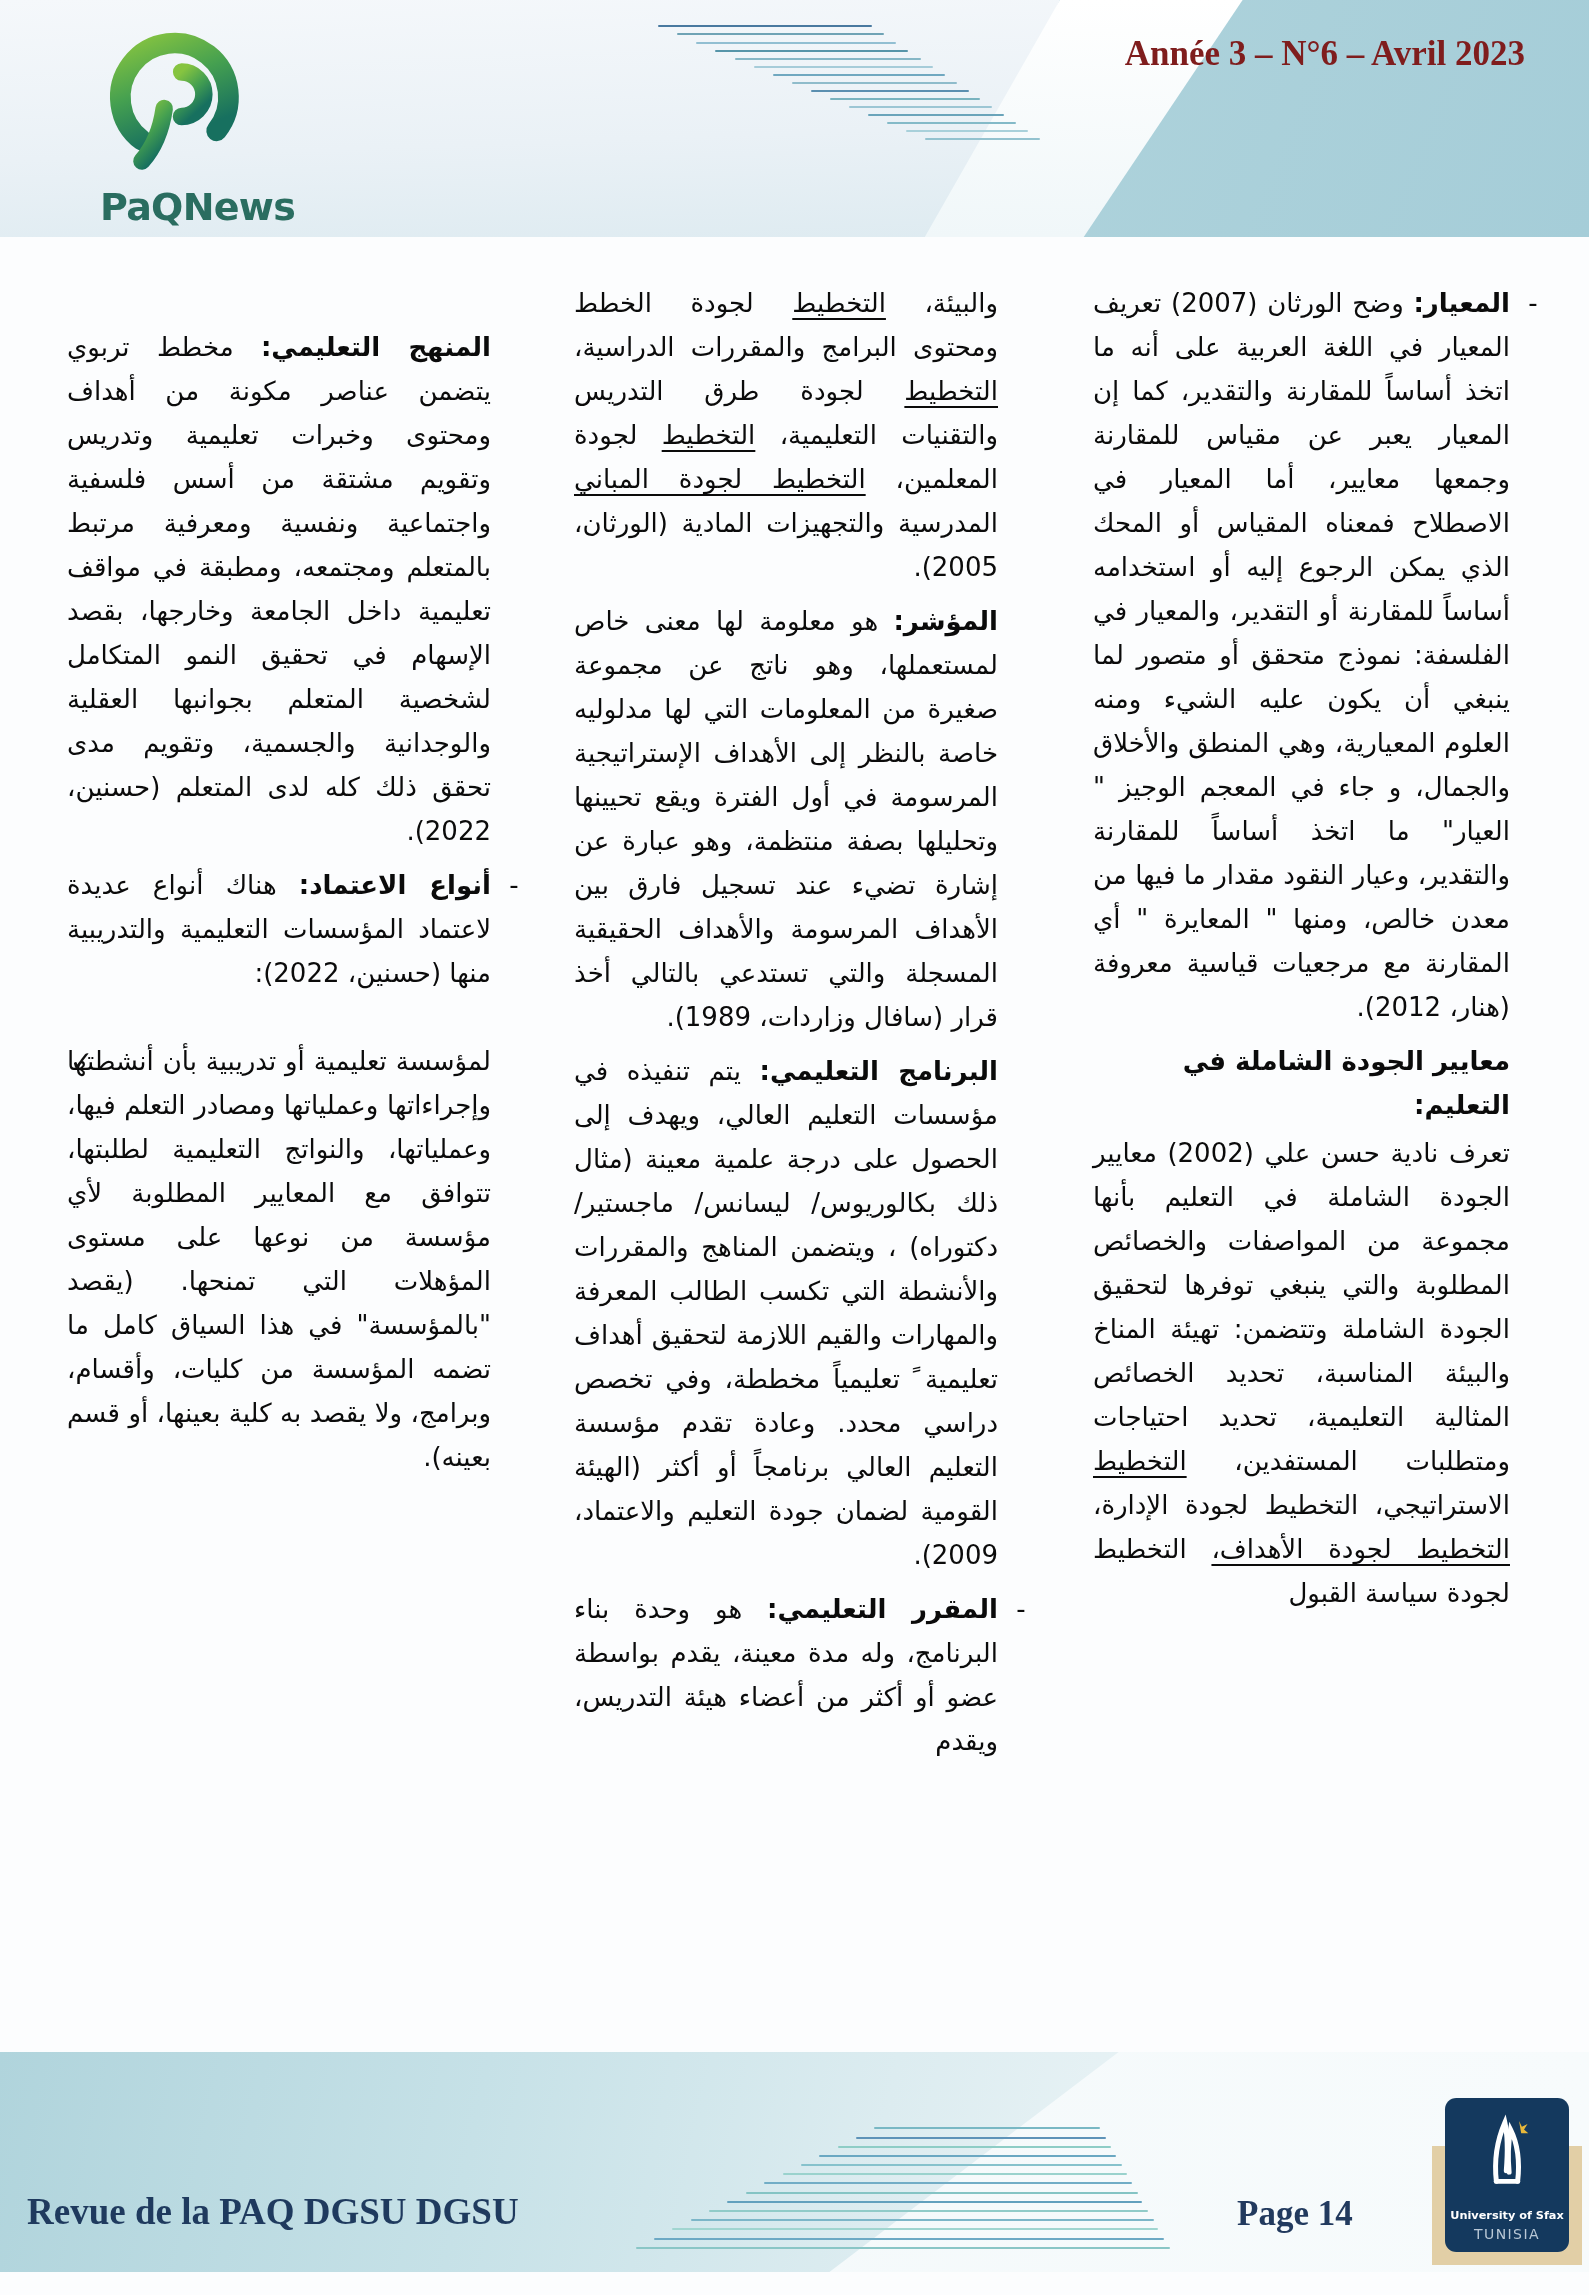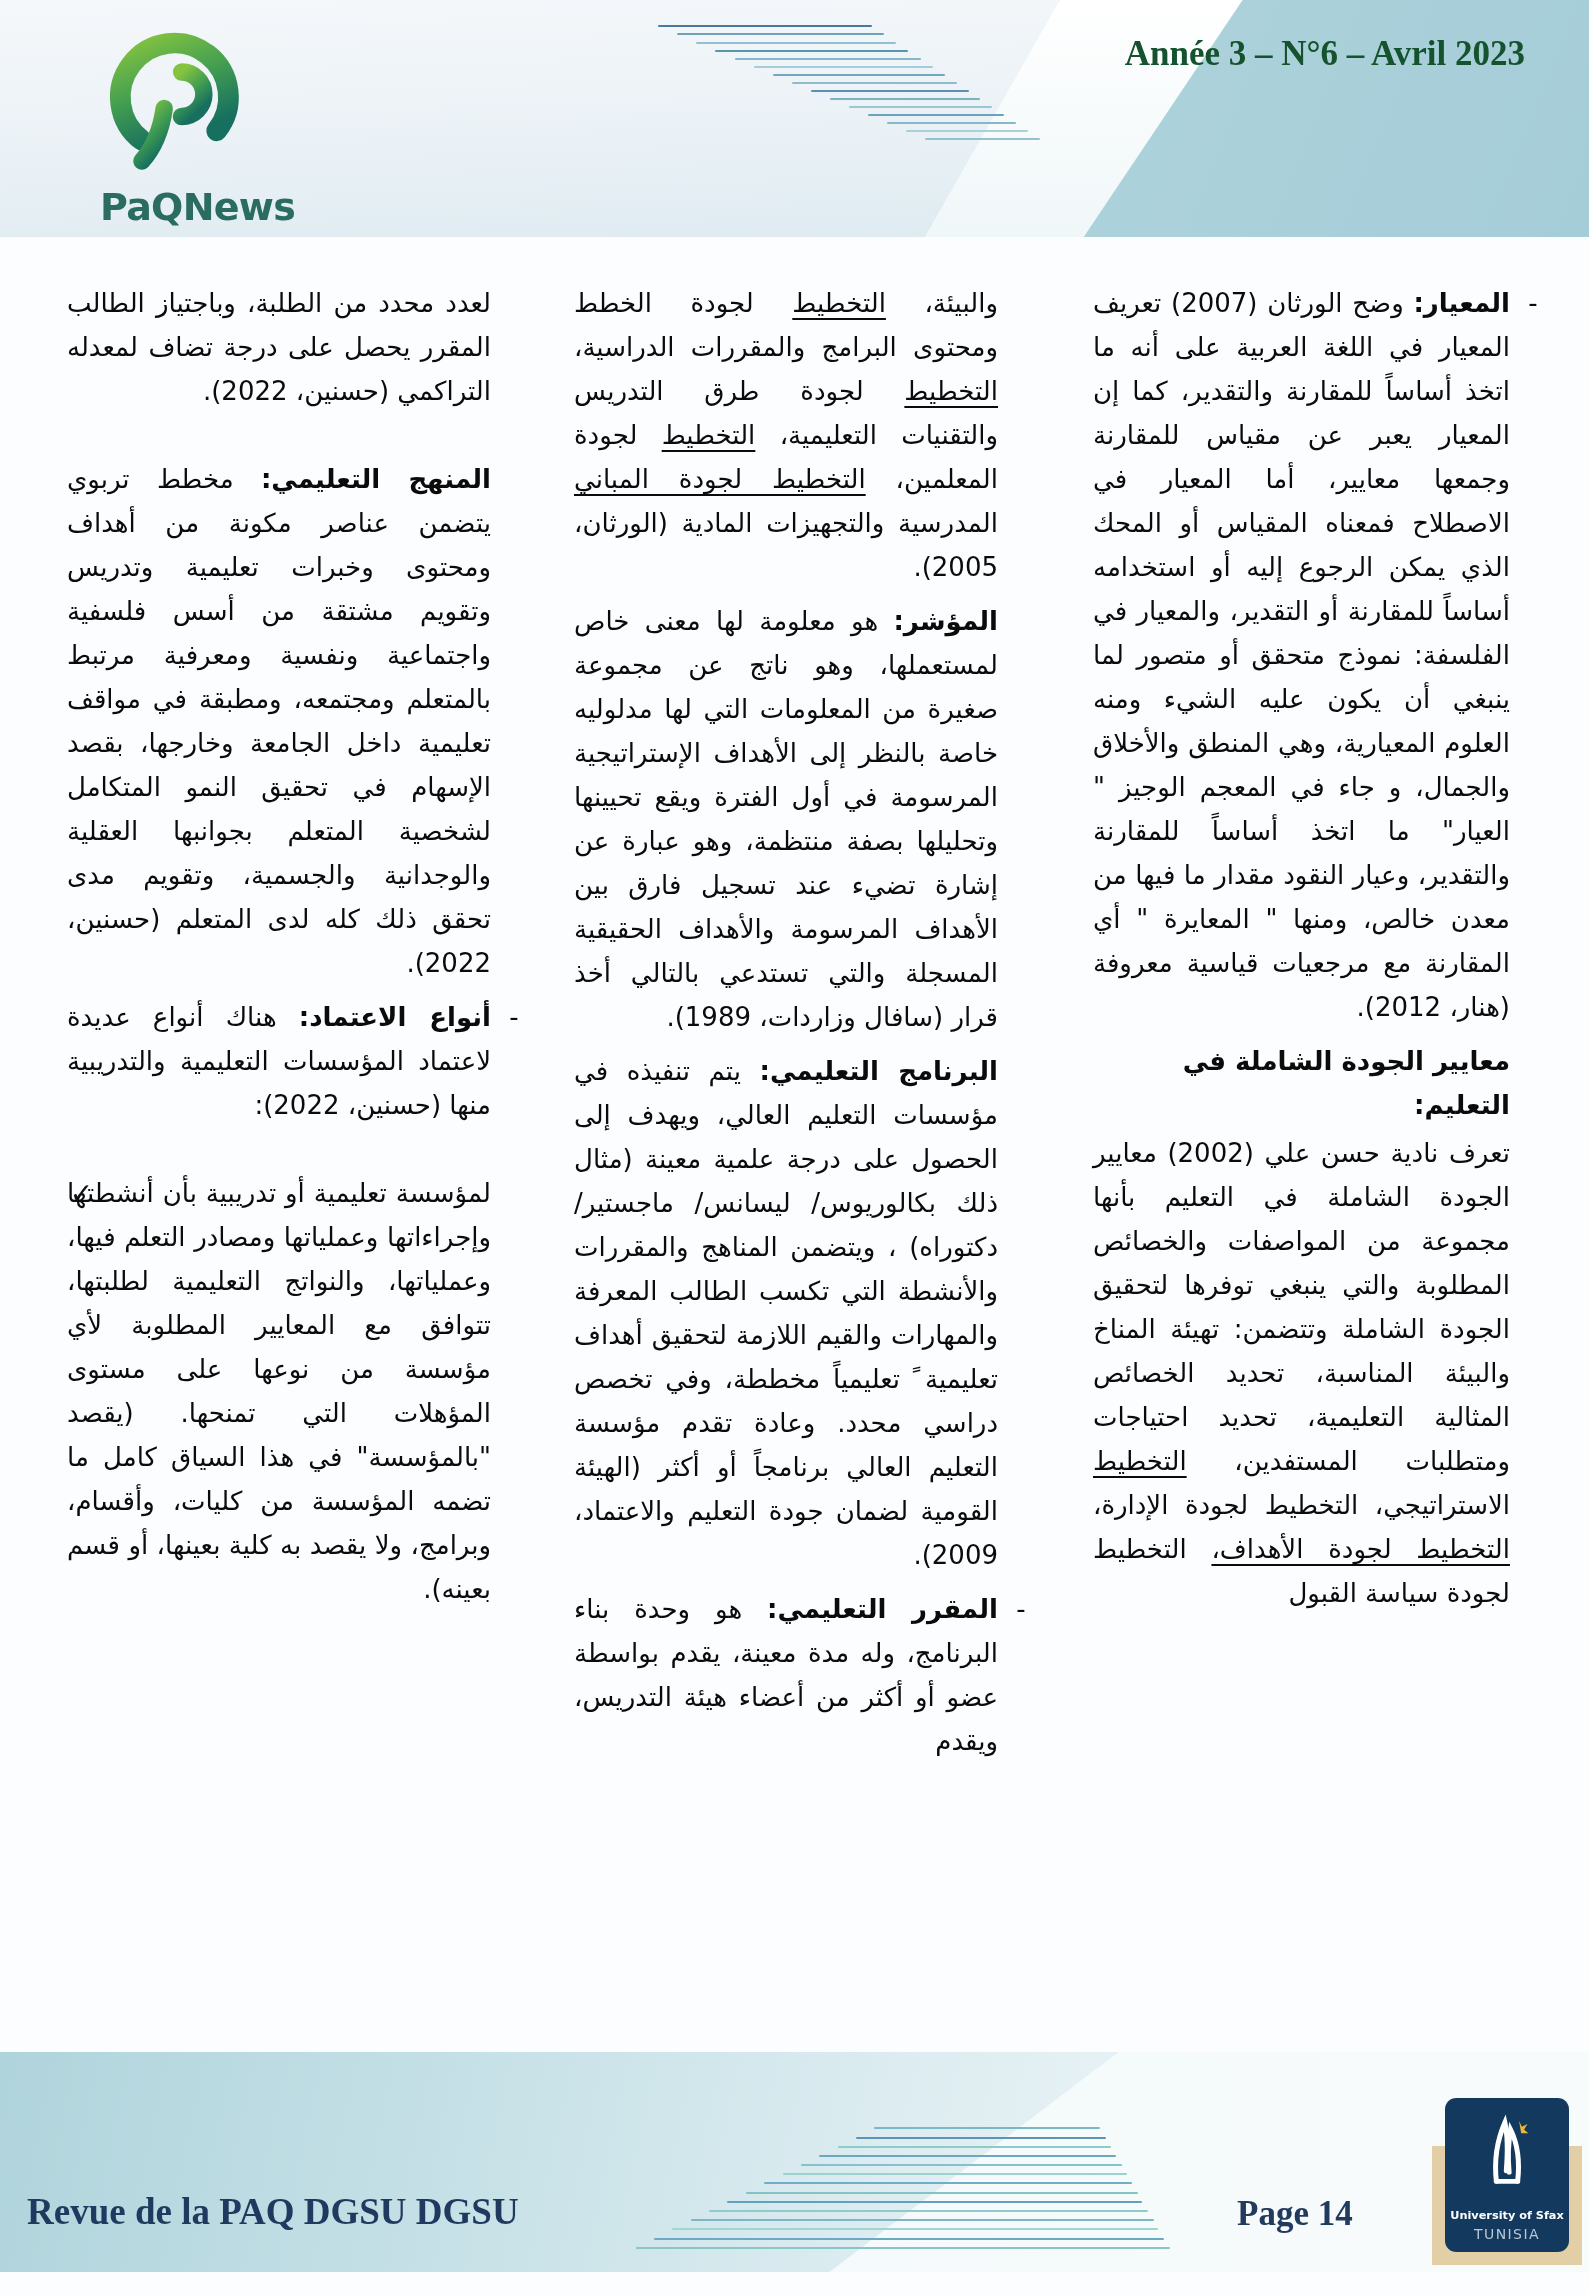--- a/index.html
+++ b/index.html
@@ -17,21 +17,21 @@
     clip-path:polygon(66.7% 0,78.2% 0,68.2% 100%,58.2% 100%);
     background:linear-gradient(180deg,#ffffff 0%,#f0f7f9 100%);}
   .hline{position:absolute;height:2.1px;border-radius:1.4px;}
 
   .brand-logo{position:absolute;left:99px;top:18.4px;width:159px;height:162px;}
   .brand-word{position:absolute;left:100px;top:185px;width:212px;
     font-family:"DejaVu Sans",sans-serif;font-weight:bold;font-size:38px;
     color:#2a6d60;letter-spacing:-0.7px;}
   .issue{position:absolute;right:64px;top:34px;width:565px;text-align:right;
     font-family:"Liberation Serif","DejaVu Serif",serif;font-weight:bold;
-    font-size:35px;color:#14532d;}
+    font-size:35px;color:#7f1d1d;}
 
   
   .col{position:absolute;top:281px;direction:rtl;text-align:justify;
     font-family:"DejaVu Sans",sans-serif;font-size:26px;line-height:44px;
     color:#0b0b0b;text-justify:inter-word;}
   #col-left{left:67px;width:424px;}
   #col-middle{left:574px;width:424px;}
   #col-right{left:1093px;width:417px;}
   .para{margin:0 0 10px 0;position:relative;}
   .gap-before{margin-top:44px;}
@@ -113,21 +113,20 @@
       <div class="gap-before heading"><span class="b">معايير الجودة الشاملة في التعليم:</span></div>
       <div class=" para"><span>تعرف نادية حسن علي (2002) معايير الجودة الشاملة في التعليم بأنها مجموعة من المواصفات والخصائص المطلوبة والتي ينبغي توفرها لتحقيق الجودة الشاملة وتتضمن: تهيئة المناخ والبيئة المناسبة، تحديد الخصائص المثالية التعليمية، تحديد احتياجات ومتطلبات المستفدين، </span><span class="u">التخطيط</span><span> الاستراتيجي، التخطيط لجودة الإدارة، </span><span class="u">التخطيط لجودة الأهداف،</span><span> التخطيط لجودة سياسة القبول</span></div>
     </div>
   <div class="col" id="col-middle">
       <div class=" para"><span>والبيئة، </span><span class="u">التخطيط</span><span> لجودة الخطط ومحتوى البرامج والمقررات الدراسية، </span><span class="u">التخطيط</span><span> لجودة طرق التدريس والتقنيات التعليمية، </span><span class="u">التخطيط</span><span> لجودة المعلمين، </span><span class="u">التخطيط لجودة المباني</span><span> المدرسية والتجهيزات المادية (الورثان، 2005).</span></div>
       <div class=" para"><span class="b">المؤشر:</span><span> هو معلومة لها معنى خاص لمستعملها، وهو ناتج عن مجموعة صغيرة من المعلومات التي لها مدلوليه خاصة بالنظر إلى الأهداف الإستراتيجية المرسومة في أول الفترة ويقع تحيينها وتحليلها بصفة منتظمة، وهو عبارة عن إشارة تضيء عند تسجيل فارق بين الأهداف المرسومة والأهداف الحقيقية المسجلة والتي تستدعي بالتالي أخذ قرار (سافال وزاردات، 1989).</span></div>
       <div class=" para"><span class="b">البرنامج التعليمي:</span><span> يتم تنفيذه في مؤسسات التعليم العالي، ويهدف إلى الحصول على درجة علمية معينة (مثال ذلك بكالوريوس/ ليسانس/ ماجستير/ دكتوراه) ، ويتضمن المناهج والمقررات والأنشطة التي تكسب الطالب المعرفة والمهارات والقيم اللازمة لتحقيق أهداف تعليمية ً تعليمياً مخططة، وفي تخصص دراسي محدد. وعادة تقدم مؤسسة التعليم العالي برنامجاً أو أكثر (الهيئة القومية لضمان جودة التعليم والاعتماد، 2009).</span></div>
       <div class=" para"><span class="dash">-</span><span class="b">المقرر التعليمي:</span><span> هو وحدة بناء البرنامج، وله مدة معينة، يقدم بواسطة عضو أو أكثر من أعضاء هيئة التدريس، ويقدم</span></div>
     </div>
   <div class="col" id="col-left">
-      <div class=" para"><span>لعدد محدد من الطلبة، وباجتياز الطالب المقرر يحصل على درجة تضاف لمعدله التراكمي (حسنين، 2022).</span></div>
       <div class="gap-before para"><span class="b">المنهج التعليمي:</span><span> مخطط تربوي يتضمن عناصر مكونة من أهداف ومحتوى وخبرات تعليمية وتدريس وتقويم مشتقة من أسس فلسفية واجتماعية ونفسية ومعرفية مرتبط بالمتعلم ومجتمعه، ومطبقة في مواقف تعليمية داخل الجامعة وخارجها، بقصد الإسهام في تحقيق النمو المتكامل لشخصية المتعلم بجوانبها العقلية والوجدانية والجسمية، وتقويم مدى تحقق ذلك كله لدى المتعلم (حسنين، 2022).</span></div>
       <div class=" para"><span class="dash">-</span><span class="b">أنواع الاعتماد:</span><span> هناك أنواع عديدة لاعتماد المؤسسات التعليمية والتدريبية منها (حسنين، 2022):</span></div>
       <div class="gap-before para">
         <span class="check">✓</span>
         <div><span>لمؤسسة تعليمية أو تدريبية بأن أنشطتها وإجراءاتها وعملياتها ومصادر التعلم فيها، وعملياتها، والنواتج التعليمية لطلبتها، تتوافق مع المعايير المطلوبة لأي مؤسسة من نوعها على مستوى المؤهلات التي تمنحها. (يقصد "بالمؤسسة" في هذا السياق كامل ما تضمه المؤسسة من كليات، وأقسام، وبرامج، ولا يقصد به كلية بعينها، أو قسم بعينه).</span></div>
       </div>
     </div>
 
   <div class="footer-band"></div>
   <div class="footer-wedge"></div>

